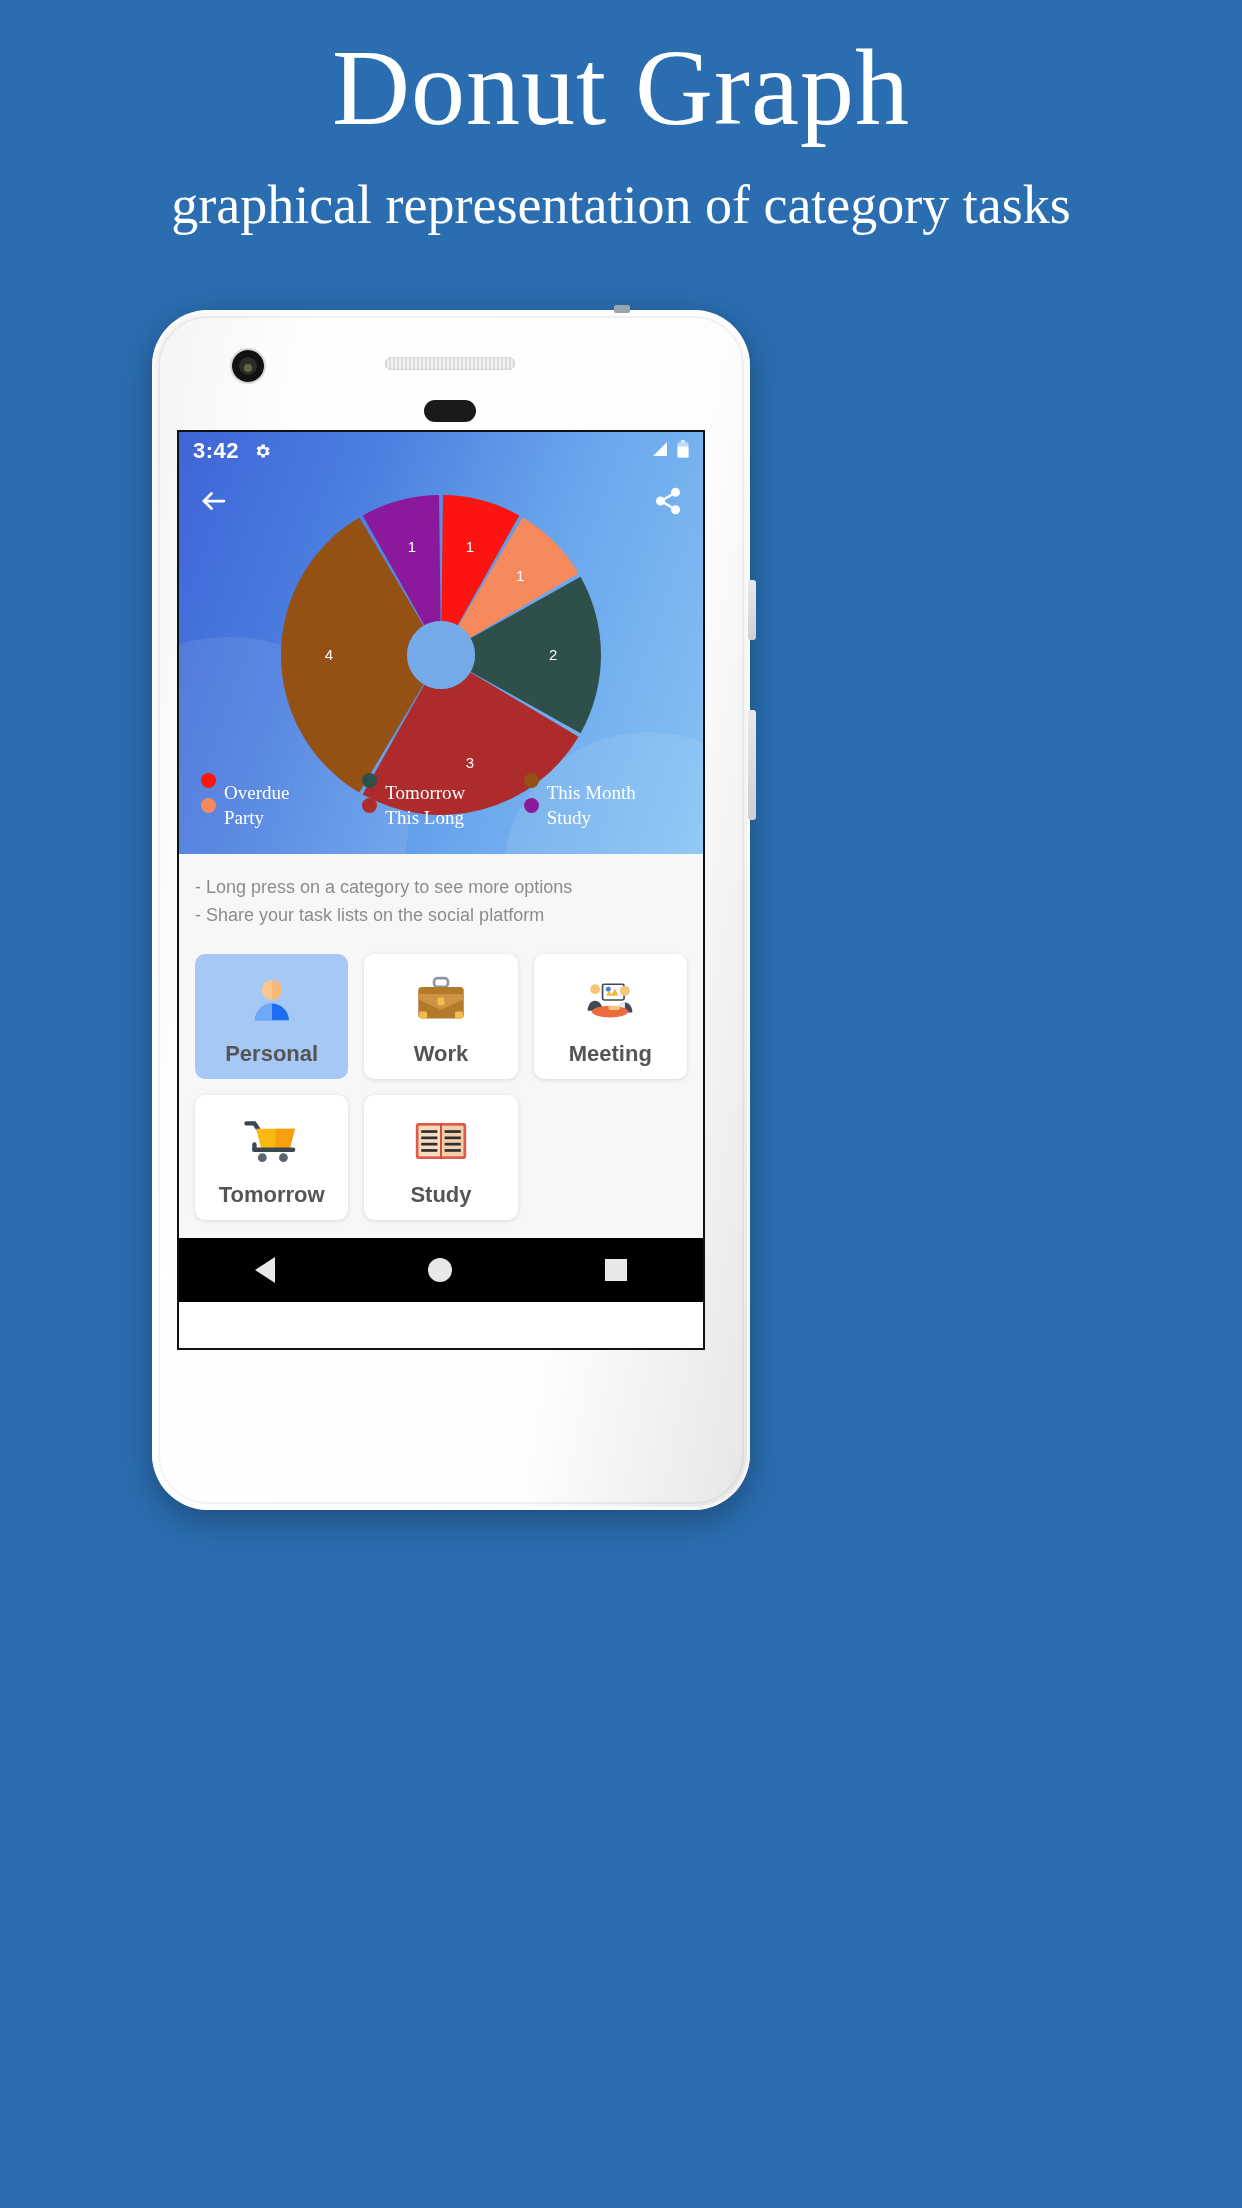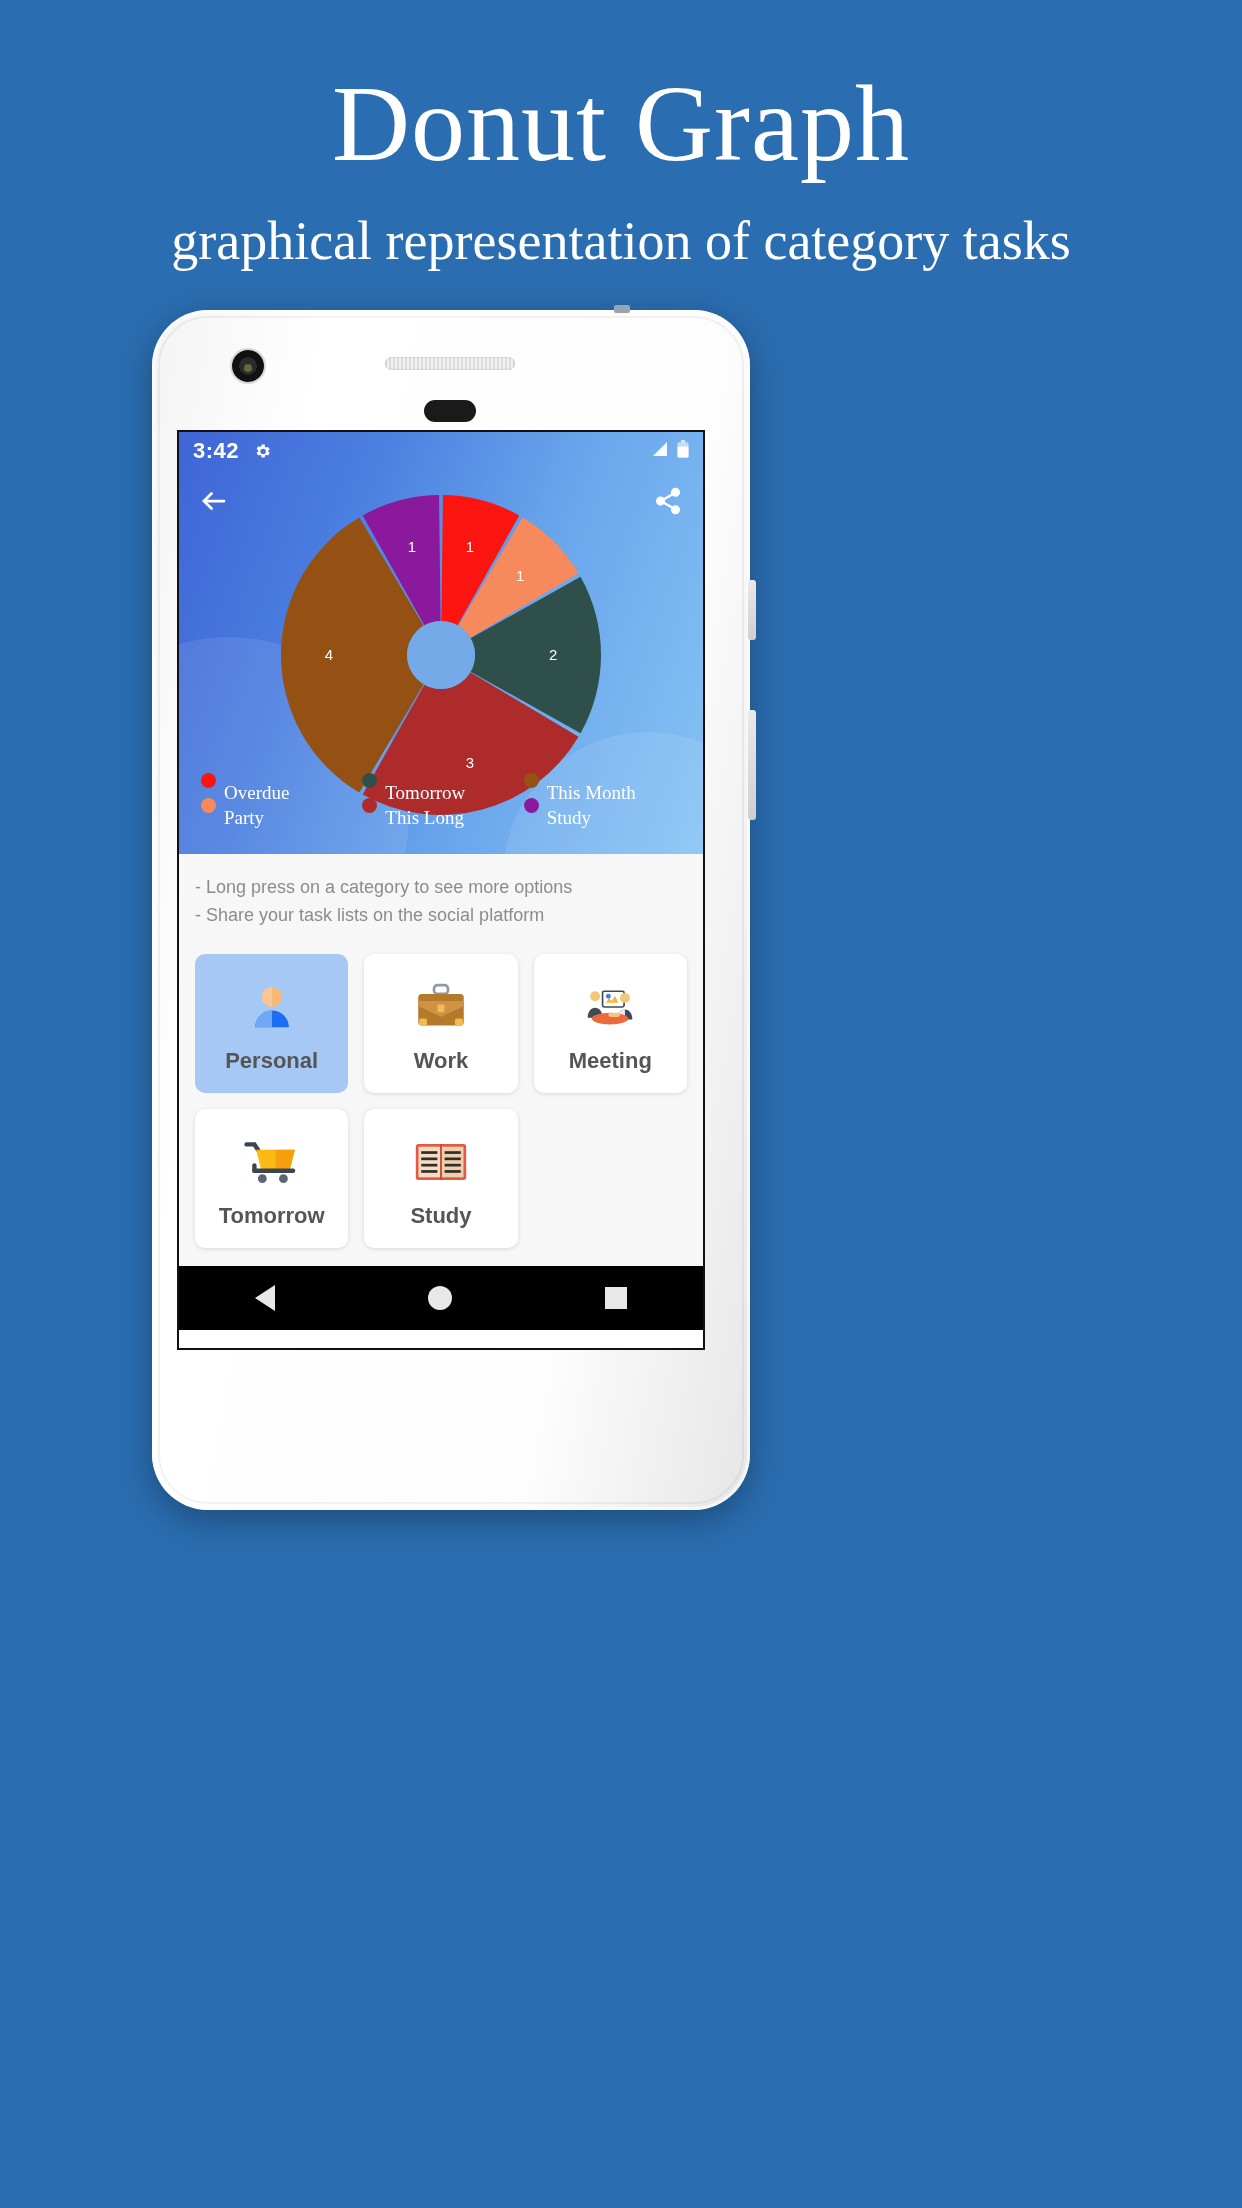--- a/index.html
+++ b/index.html
@@ -5,21 +5,21 @@
   * { box-sizing: border-box; margin: 0; padding: 0; }
   html, body {
     width: 1242px; height: 2208px;
     background: #2a6db0;
     font-family: "Liberation Sans", sans-serif;
     overflow: hidden;
   }
   .page { position: relative; width: 1242px; height: 2208px; background: #2a6db0; }
 
   
-  .hero { position: absolute; top: 0; left: 0; width: 1242px; text-align: center; margin-top: 36px; }
+  .hero { position: absolute; top: 0; left: 0; width: 1242px; text-align: center; }
   .hero-title {
     font-family: "Liberation Serif", serif;
     color: #ffffff;
     font-size: 108px;
     line-height: 1.0;
     padding-top: 34px;
     letter-spacing: 1px;
     font-weight: 400;
   }
   .hero-sub {
@@ -152,21 +152,21 @@
   }
 
   
   .cats {
     background: #f7f7f7; padding: 10px 16px 18px 16px;
     display: grid; grid-template-columns: repeat(3, 1fr);
     gap: 16px;
   }
   .cat-card {
     background: #ffffff; border-radius: 10px;
-    height: 139px;
+    height: 125px;
     display: flex; flex-direction: column; align-items: center; justify-content: center;
     box-shadow: 0 1px 4px rgba(0,0,0,.13);
   }
   .cat-card.selected { background: #a5c8f5; box-shadow: none; }
   .cat-icon { height: 70px; display:flex; align-items:center; justify-content:center; }
   .cat-icon svg { display:block; }
   .cat-label {
     margin-top: 6px; font-size: 22px; color: #555; font-weight: 700;
     font-family: "Liberation Sans", sans-serif;
   }

